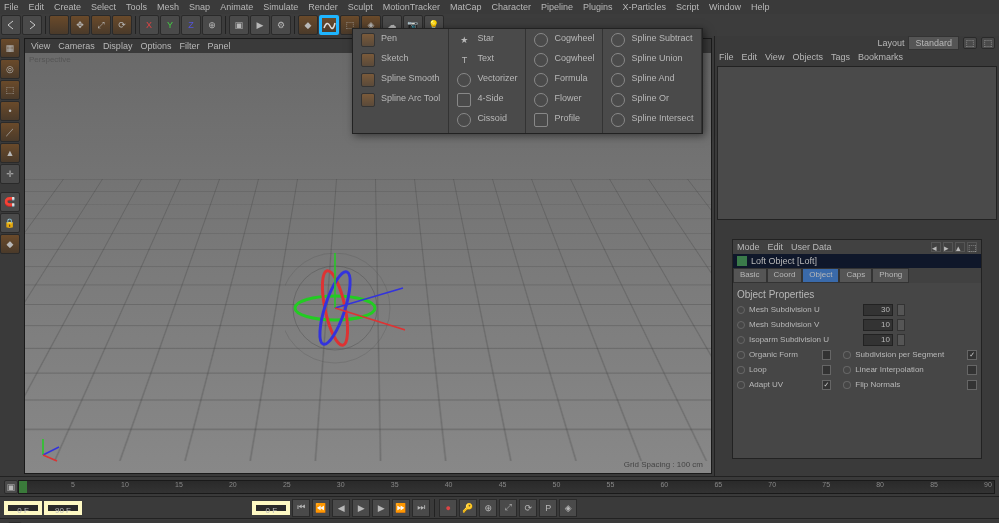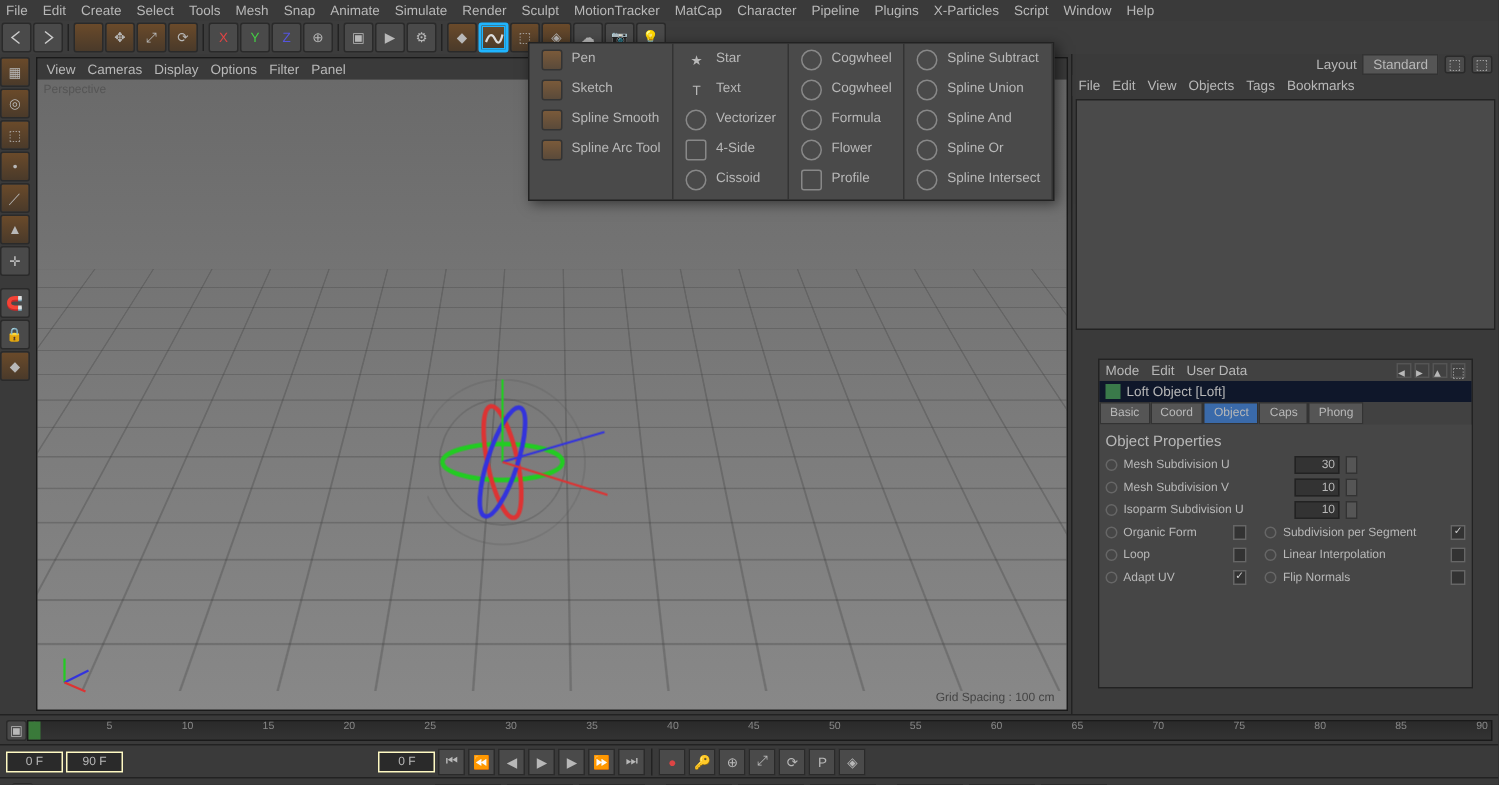--- a/index.html
+++ b/index.html
@@ -51,21 +51,21 @@
 .spitem.hl{background:#d0d0d0;color:#333;border:2px solid #1fb5ff}
 .spitem .sico{width:14px;height:14px;display:flex;align-items:center;justify-content:center}
 .spitem .sico.box{border:1px solid #888;border-radius:2px}
 .spitem .sico.circ{border:1px solid #888;border-radius:50%}
 .spitem .sico.orange{background:linear-gradient(#7a5a3a,#5a4a3a);border:1px solid #333;border-radius:2px}
 .timeline{height:20px;background:#3a3a3a;display:flex;align-items:center;border-top:1px solid #222;padding:0 4px}
 .tl-track{flex:1;height:14px;background:linear-gradient(#2a2a2a,#333);position:relative;border:1px solid #1a1a1a}
 .tl-marks{position:absolute;inset:0;display:flex;justify-content:space-between;padding:0 2px}
 .tl-marks span{font-size:7px;color:#888}
 .playbar{height:22px;background:#3a3a3a;display:flex;align-items:center;gap:2px;padding:2px 4px;border-top:1px solid #222}
-.playbar .fld{width:38px;height:14px;background:#2a2a2a;border:1px solid #fef9c3;font-size:8px;text-align:center;line-height:12px}
+.playbar .fld{width:38px;height:14px;background:#2a2a2a;border:4px solid #fef9c3;font-size:8px;text-align:center;line-height:12px}
 .playbar .pbtn{width:18px;height:18px;background:#4a4a4a;border:1px solid #2a2a2a;display:flex;align-items:center;justify-content:center}
 .statusbar{height:20px;background:#3a3a3a;display:flex;align-items:center;padding:0 8px;gap:14px;border-top:1px solid #222;font-size:8px}
 .statusbar .grp{display:flex;align-items:center;gap:4px}
 .statusbar .sfld{width:44px;height:12px;background:#2a2a2a;border:1px solid #1a1a1a;text-align:center;font-size:8px;line-height:10px}
 .sep{width:1px;height:18px;background:#222;margin:0 2px}
 </style>
 </head>
 <body>
 
 <div class="menubar" id="menubar">

